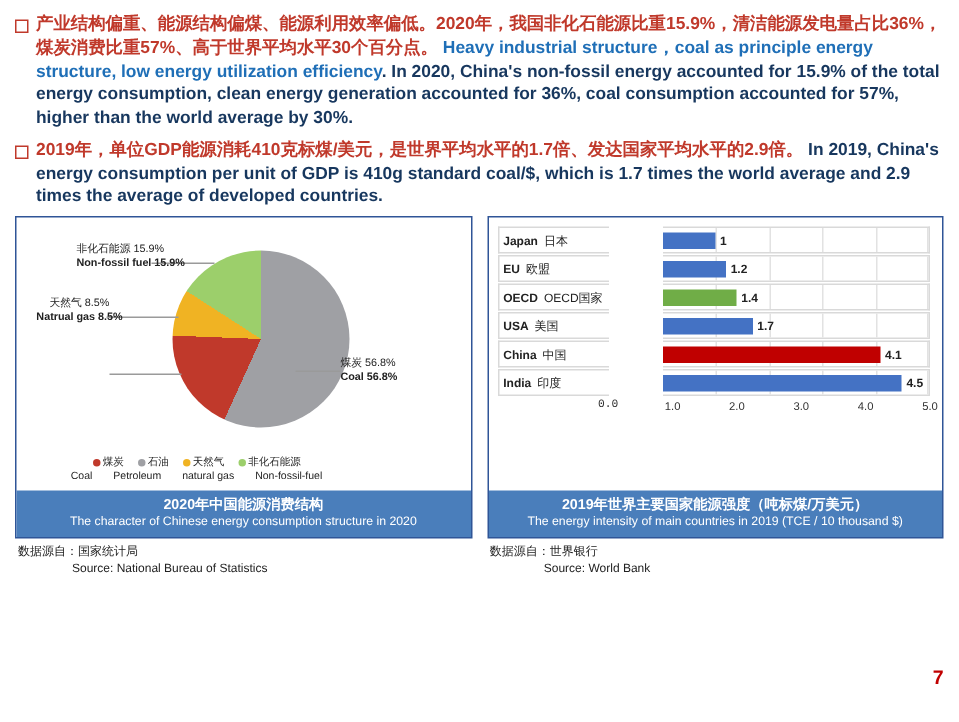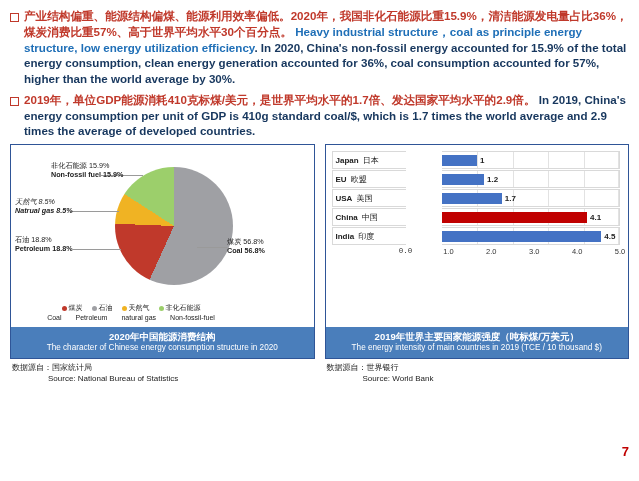--- a/index.html
+++ b/index.html
@@ -132,29 +132,25 @@
             <div class="leadline" style="left:90px;top:30px;width:42px;"></div>
             <div class="leadline" style="left:60px;top:66px;width:48px;"></div>
             <div class="leadline" style="left:62px;top:104px;width:48px;"></div>
             <div class="leadline" style="left:186px;top:102px;width:30px;"></div>
 
             <div class="lbl" style="left:40px;top:16px;width:96px;text-align:left;">
               <span class="cn">非化石能源 15.9%</span>
               <span class="en">Non-fossil fuel 15.9%</span>
             </div>
 
-            <div class="lbl" style="left:4px;top:52px;width:76px;text-align:left;font-style:italic;">
+            <div class="lbl" style="left:4px;top:52px;width:76px;text-align:center;">
               <span class="cn">天然气 8.5%</span>
               <span class="en">Natrual gas 8.5%</span>
             </div>
 
-            <div class="lbl" style="left:4px;top:90px;width:76px;text-align:left;">
-              <span class="cn">石油 18.8%</span>
-              <span class="en">Petroleum 18.8%</span>
-            </div>
 
             <div class="lbl" style="left:216px;top:92px;width:66px;text-align:left;">
               <span class="cn">煤炭 56.8%</span>
               <span class="en">Coal 56.8%</span>
             </div>
 
             <div class="pie-legend">
               <div class="row1">
                 <span class="key">
                     <i class="sw" style="background:#c0392b;border-radius:50%;"></i>
@@ -223,20 +219,35 @@
                 <div class="gridline" style="left:20%;"></div>
                   <div class="gridline" style="left:40%;"></div>
                   <div class="gridline" style="left:60%;"></div>
                   <div class="gridline" style="left:80%;"></div>
                   <div class="gridline" style="left:calc(100% - 1px);"></div>
                 <div class="bar" style="width:24%;background:#4472c4;"></div>
                 <div class="bar-val" style="left:calc(24% + 3px);">1.2</div>
               </div>
             </div>
 
+            <div class="bar-row">
+              <div class="bar-cat">
+                  <span class="en">OECD</span>
+                  <span class="cn">OECD国家</span>
+                </div>
+              <div class="bar-plot">
+                <div class="gridline" style="left:20%;"></div>
+                  <div class="gridline" style="left:40%;"></div>
+                  <div class="gridline" style="left:60%;"></div>
+                  <div class="gridline" style="left:80%;"></div>
+                  <div class="gridline" style="left:calc(100% - 1px);"></div>
+                <div class="bar" style="width:28%;background:#70ad47;"></div>
+                <div class="bar-val" style="left:calc(28% + 3px);">1.4</div>
+              </div>
+            </div>
 
             <div class="bar-row">
               <div class="bar-cat">
                   <span class="en">USA</span>
                   <span class="cn">美国</span>
                 </div>
               <div class="bar-plot">
                 <div class="gridline" style="left:20%;"></div>
                   <div class="gridline" style="left:40%;"></div>
                   <div class="gridline" style="left:60%;"></div>

